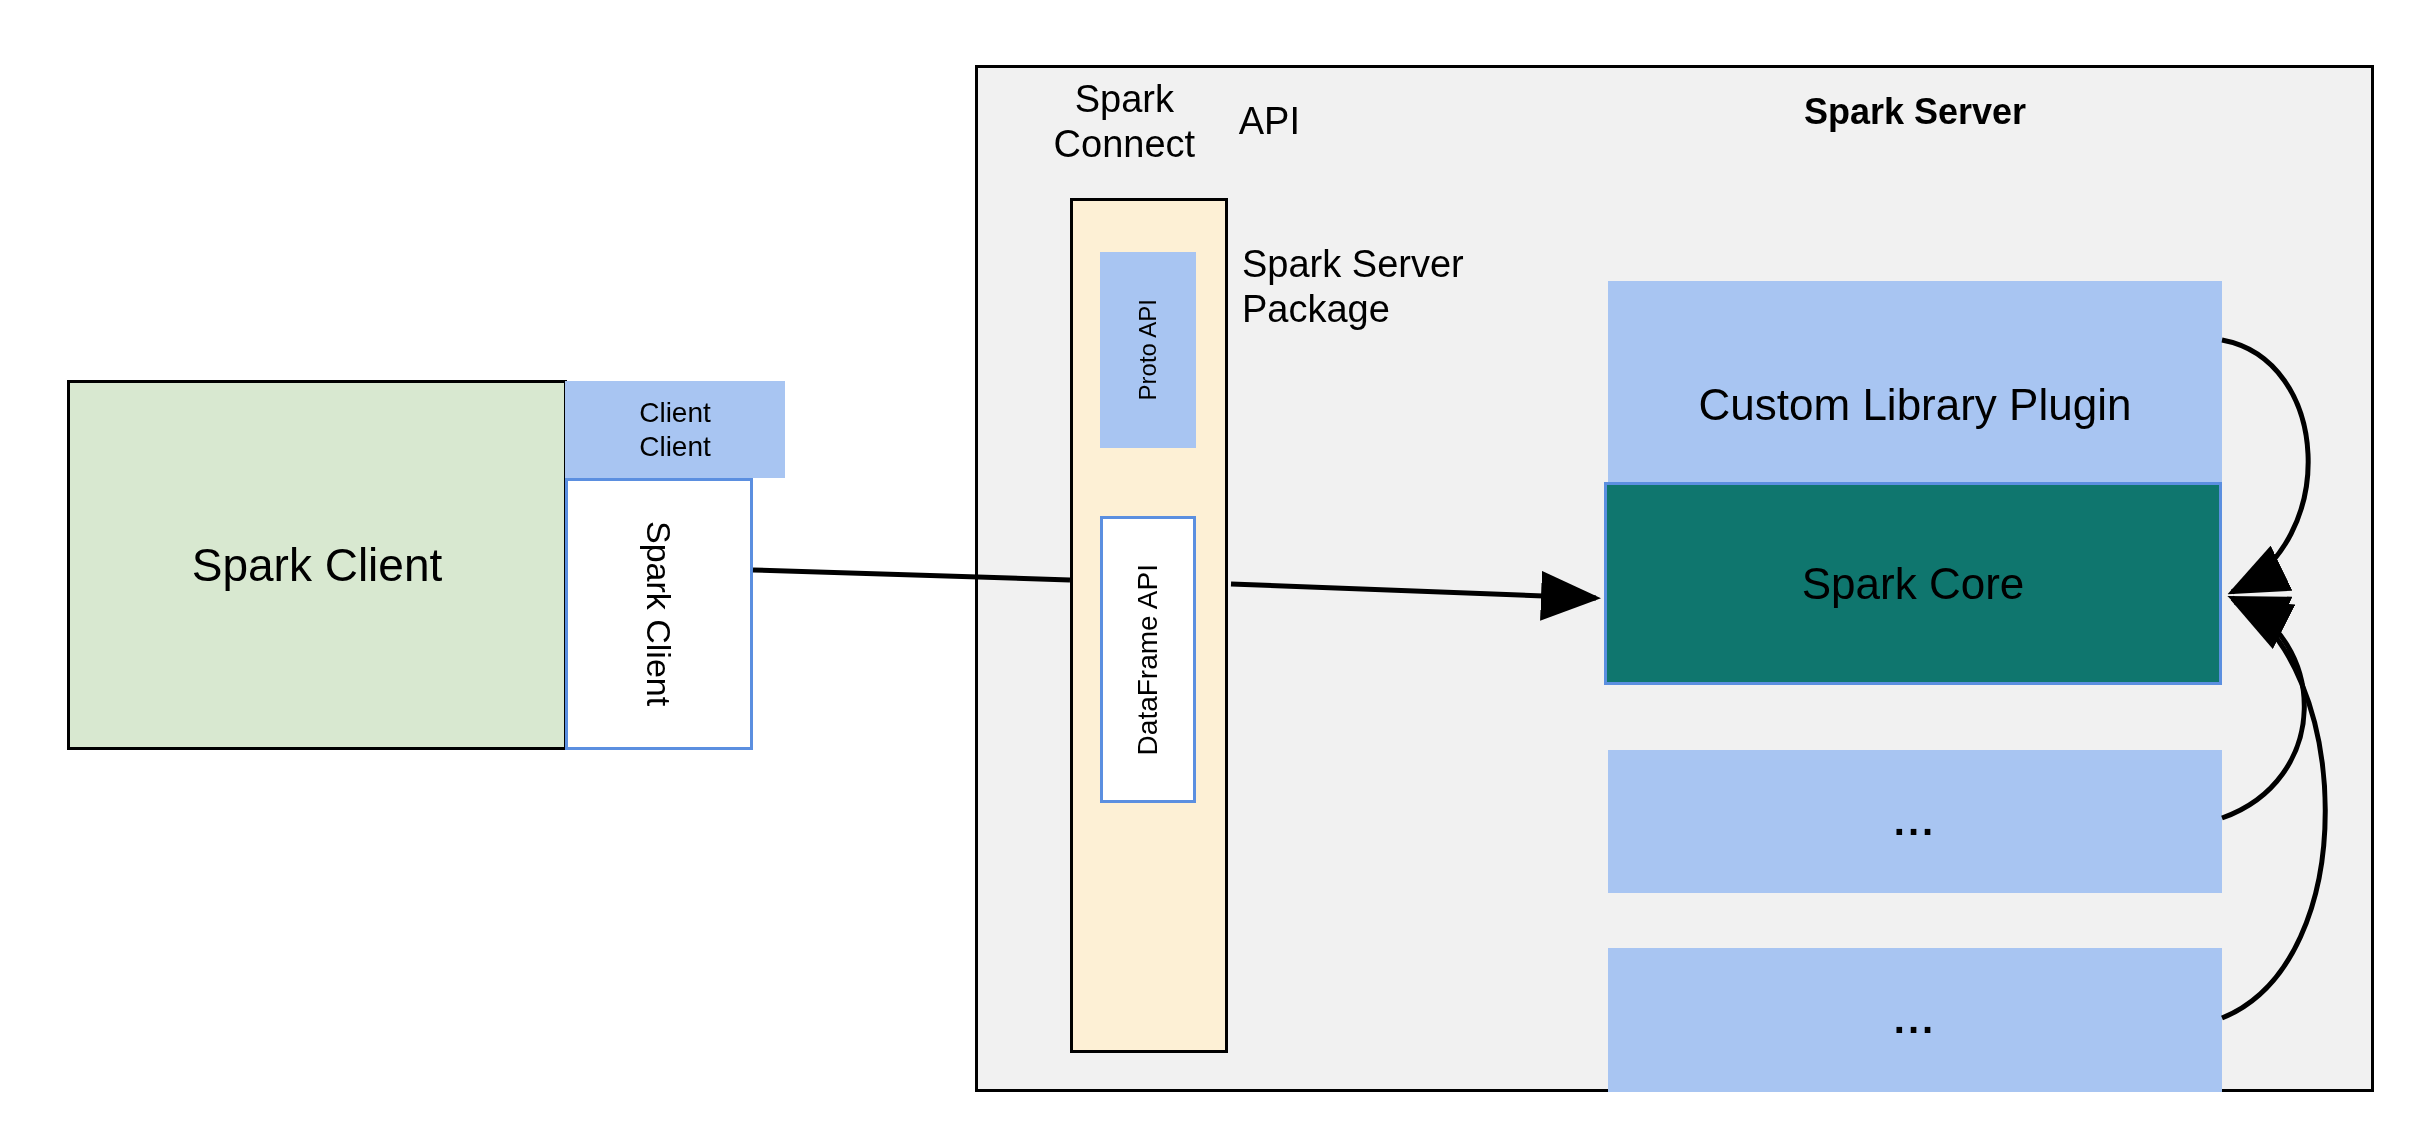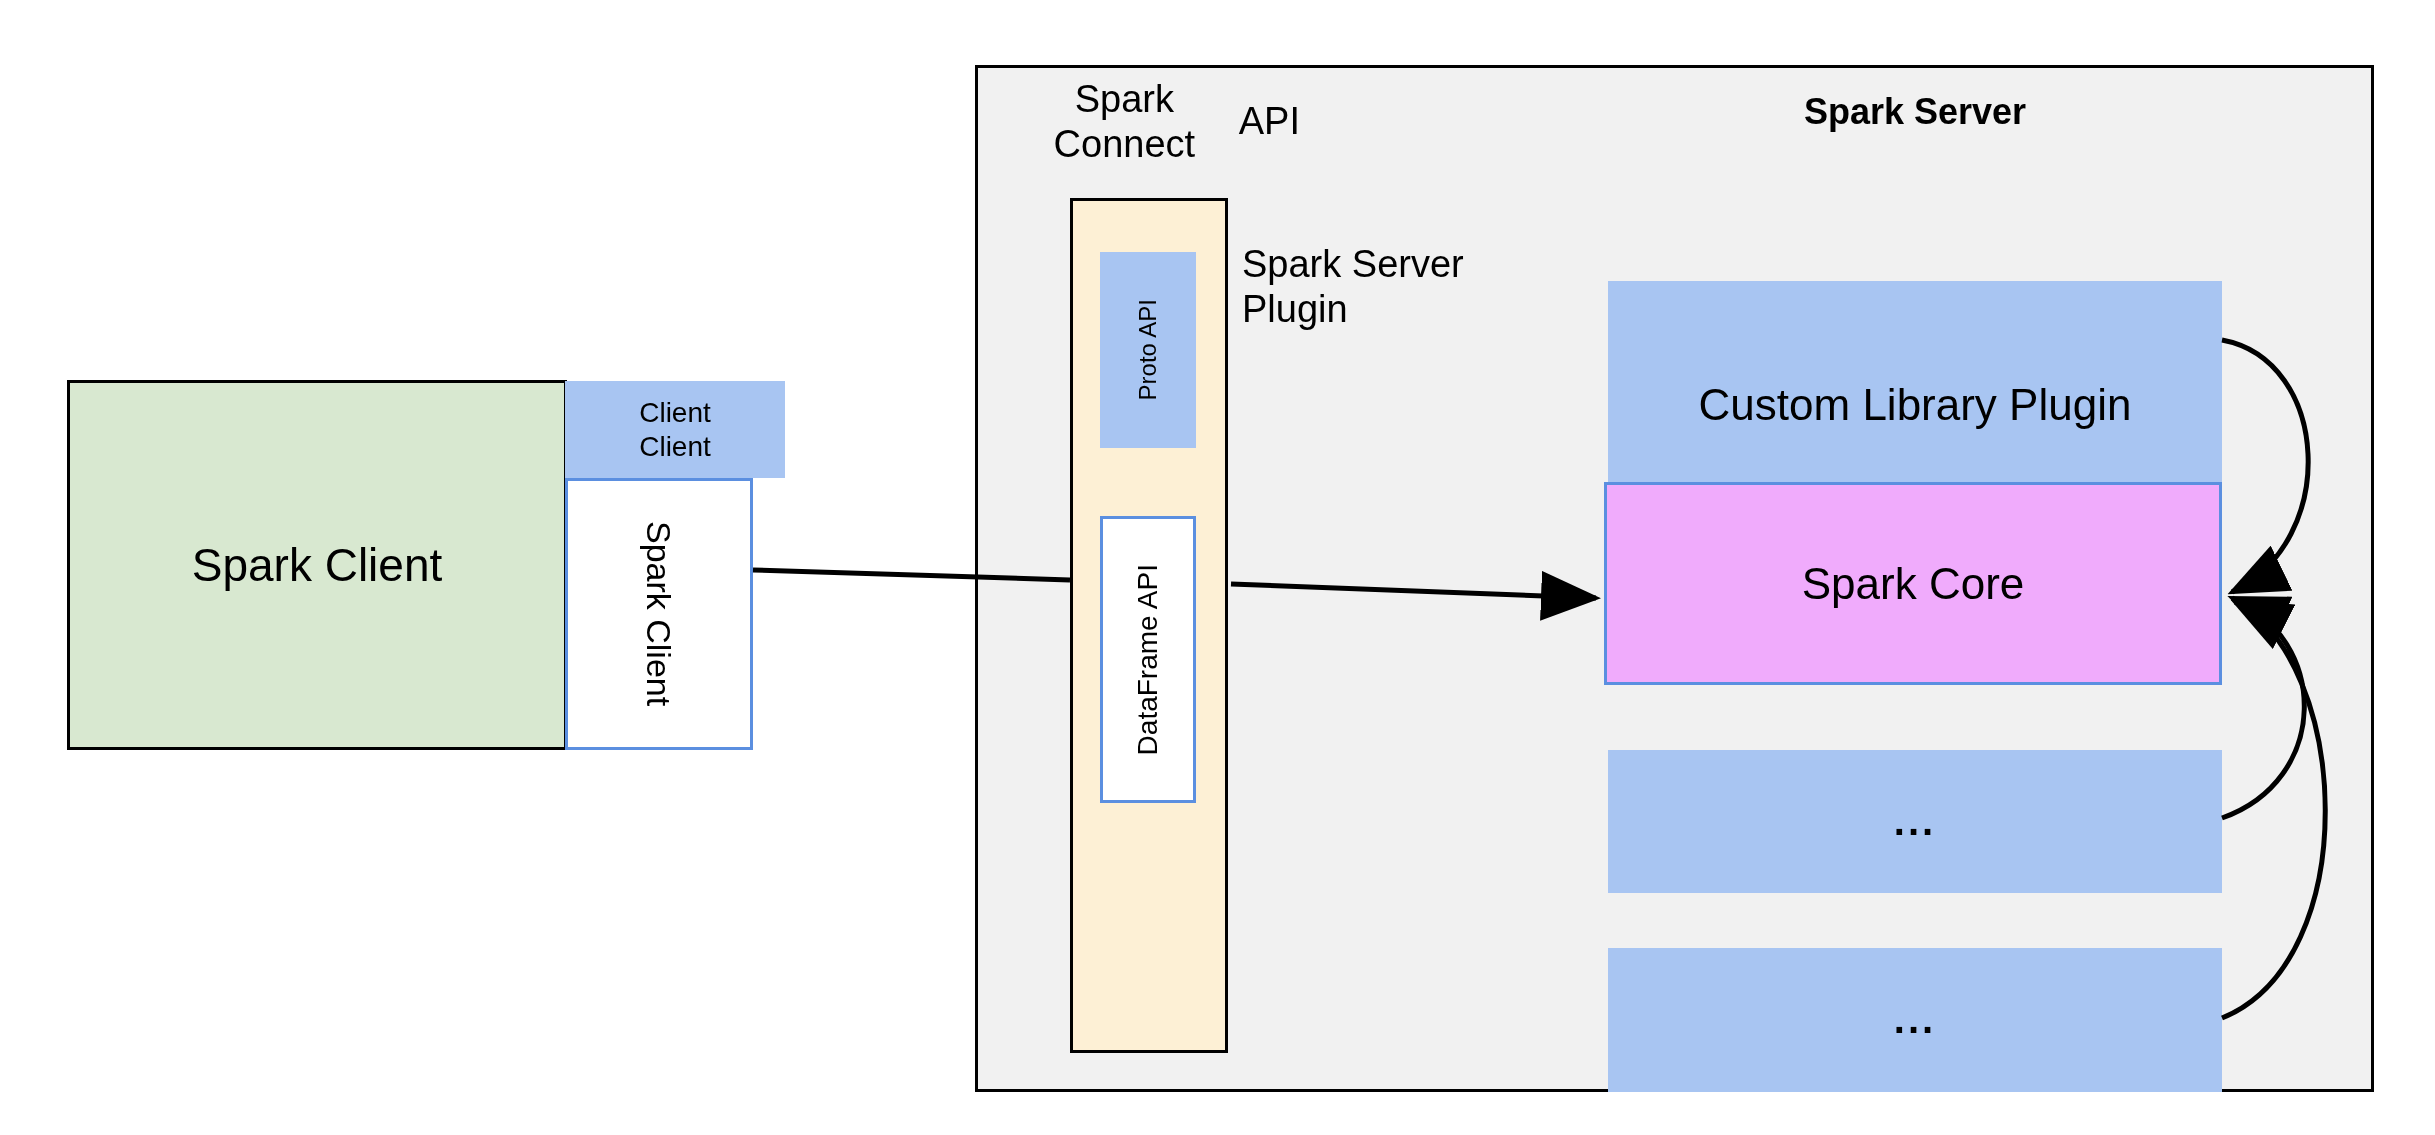--- a/index.html
+++ b/index.html
@@ -144,21 +144,21 @@
     width: 614px;
     height: 247px;
     background: #a8c5f2;
     font-size: 44px;
   }
   #spark-core {
     left: 1604px;
     top: 482px;
     width: 618px;
     height: 203px;
-    background: #f0abfc;
+    background: #0f766e;
     border: 3px solid #5b8fe0;
     font-size: 44px;
   }
   #ellipsis-1 {
     left: 1608px;
     top: 750px;
     width: 614px;
     height: 143px;
     background: #a8c5f2;
     font-size: 40px;
@@ -211,21 +211,21 @@
 
   <div class="box" id="connect-api-label">
     <span>Spark Connect</span>
     <span>API</span>
   </div>
 
   <div class="box" id="server-title">Spark Server</div>
 
   <div class="box" id="server-lib-label">
     <span>Spark Server</span>
-    <span>Plugin</span>
+    <span>Package</span>
   </div>
 
   <div class="box" id="connect-column"></div>
 
   <div class="box" id="proto-api">
     <span class="vtext-rev">Proto API</span>
   </div>
 
   <div class="box" id="dataframe-api">
     <span class="vtext-rev">DataFrame API</span>

